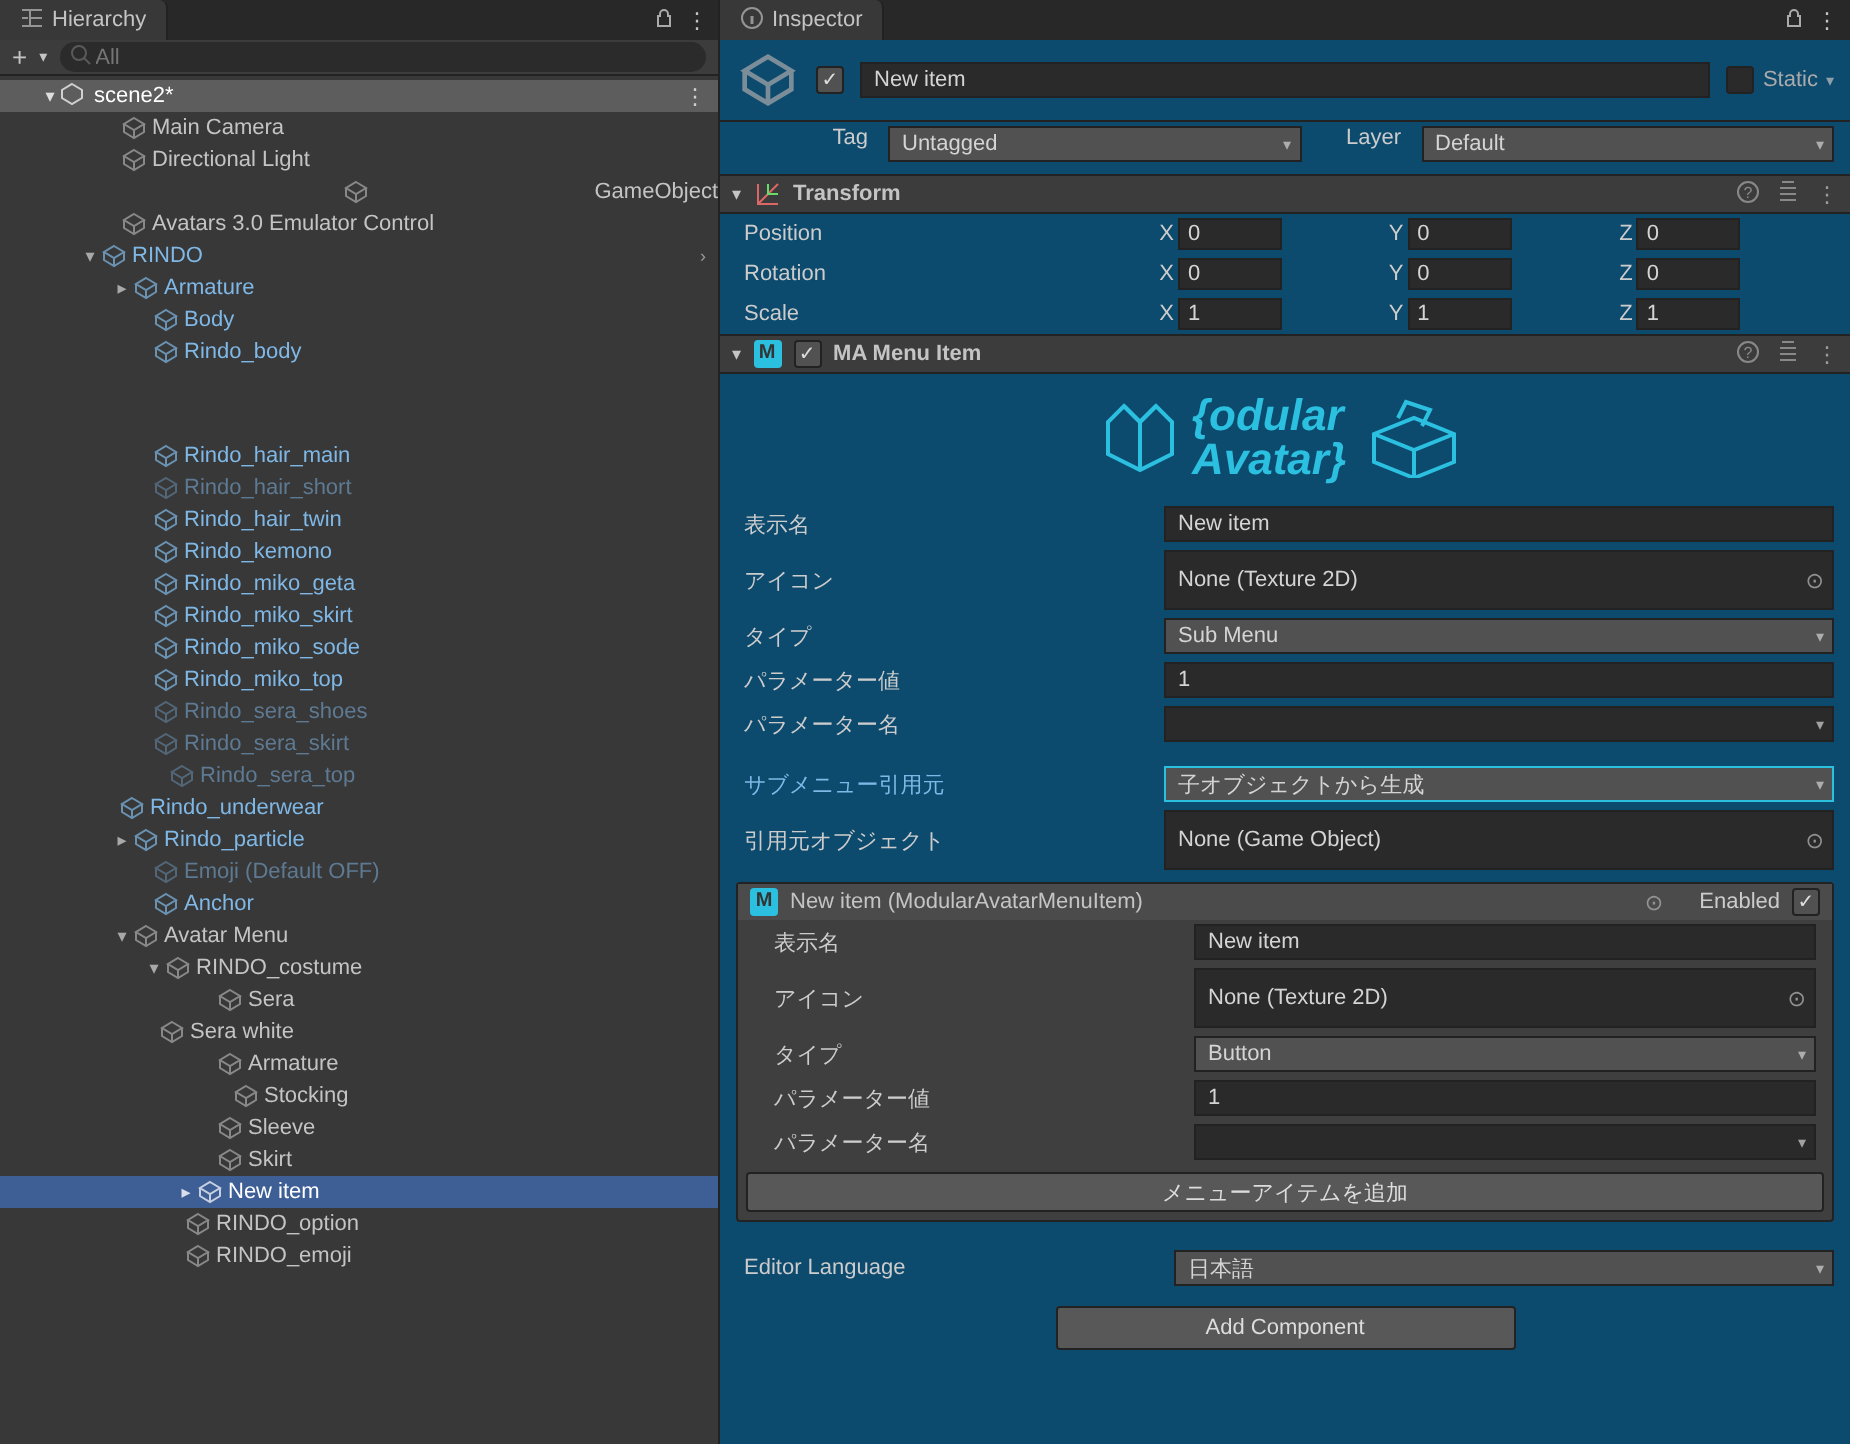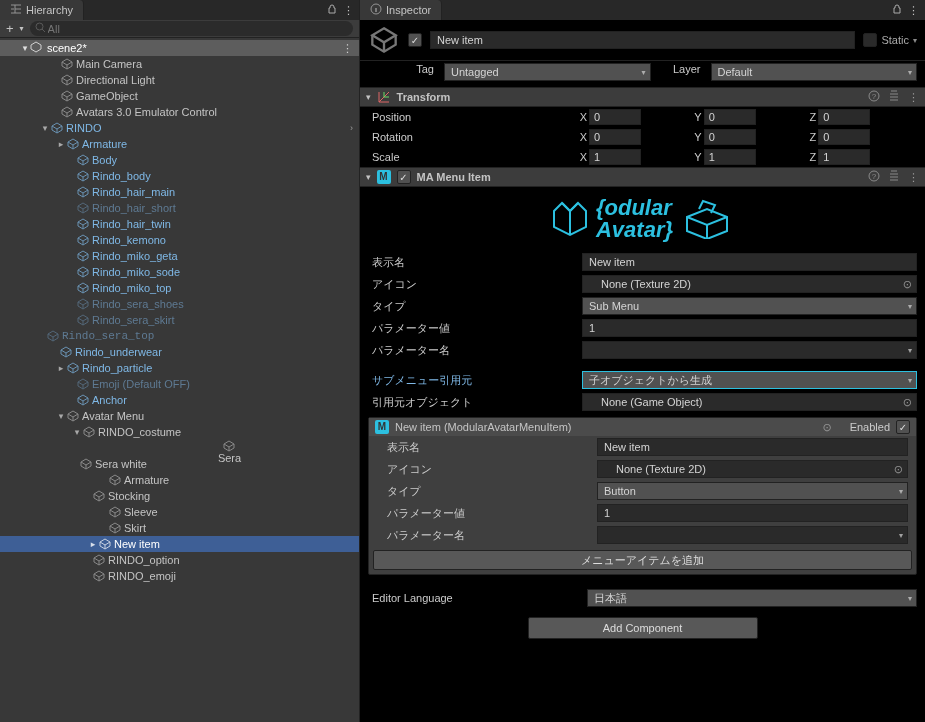--- a/index.html
+++ b/index.html
@@ -15,21 +15,21 @@
   }
   .panel-left {
     width: 360px;
     background: #383838;
     border-right: 1px solid #222;
     display: flex;
     flex-direction: column;
   }
   .panel-right {
     flex: 1;
-    background: #000000;
+    background: #0c4a6e;
     display: flex;
     flex-direction: column;
   }
   .tab-bar {
     height: 20px;
     background: #282828;
     display: flex;
     align-items: stretch;
   }
   .tab {
@@ -195,21 +195,21 @@
     display:flex;align-items:center;padding:2px 8px;gap:4px;
   }
   .field-row .flabel { width:210px;color:#ccc;padding-left:4px; }
   .field-row .flabel.blue { color:#7fb8e6; }
   .field-row .finput {
     flex:1;background:#2a2a2a;border:1px solid #222;color:#d4d4d4;
     padding:2px 6px;height:18px;font-size:11px;
   }
   .obj-field {
     flex:1;background:#2a2a2a;border:1px solid #222;color:#d4d4d4;
-    padding:2px 18px;height:18px;position:relative;display:flex;align-items:center;
+    padding:2px 6px;height:30px;position:relative;display:flex;align-items:center;
   }
   .obj-field .circ { position:absolute;right:4px;opacity:0.6;font-size:11px; }
 
   .section-box {
     margin:4px 8px;border:1px solid #222;background:#3f3f3f;border-radius:2px;
   }
   .section-box .sb-head {
     background:#4b4b4b;height:18px;display:flex;align-items:center;padding:0 6px;gap:6px;
   }
   .section-box .sb-head .sb-title { flex:1;color:#c4c4c4; }
@@ -294,21 +294,21 @@
     <div class="row" style="padding-left:50px;">
         <span class="arrow"></span>
         <span class="cube">
           <svg width="12" height="12" viewBox="0 0 12 12">
             <polygon points="6,1 11,4 6,7 1,4" fill="none" stroke="#aaa"></polygon>
             <path d="M1 4v4l5 3 5-3V4M6 7v4" stroke="#aaa" fill="none"></path>
           </svg>
         </span>
         <span class="label">Directional Light</span>
       </div>
-    <div class="row" style="padding-left:50px;">
+    <div class="row" style="padding-left:50px;justify-content:space-between;">
         <span class="arrow"></span>
         <span class="cube">
           <svg width="12" height="12" viewBox="0 0 12 12">
             <polygon points="6,1 11,4 6,7 1,4" fill="none" stroke="#aaa"></polygon>
             <path d="M1 4v4l5 3 5-3V4M6 7v4" stroke="#aaa" fill="none"></path>
           </svg>
         </span>
         <span class="label">GameObject</span>
       </div>
     <div class="row" style="padding-left:50px;">
@@ -355,21 +355,21 @@
     <div class="row" style="padding-left:66px;">
         <span class="arrow"></span>
         <span class="cube">
           <svg width="12" height="12" viewBox="0 0 12 12">
             <polygon points="6,1 11,4 6,7 1,4" fill="none" stroke="#7fb8e6"></polygon>
             <path d="M1 4v4l5 3 5-3V4M6 7v4" stroke="#7fb8e6" fill="none"></path>
           </svg>
         </span>
         <span class="label blue">Rindo_body</span>
       </div>
-    <div class="row" style="padding-left:66px;">
+    <div class="row" style="padding-left:66px;margin-top:36px;">
         <span class="arrow"></span>
         <span class="cube">
           <svg width="12" height="12" viewBox="0 0 12 12">
             <polygon points="6,1 11,4 6,7 1,4" fill="none" stroke="#7fb8e6"></polygon>
             <path d="M1 4v4l5 3 5-3V4M6 7v4" stroke="#7fb8e6" fill="none"></path>
           </svg>
         </span>
         <span class="label blue">Rindo_hair_main</span>
       </div>
     <div class="row" style="padding-left:66px;">
@@ -413,20 +413,30 @@
         <span class="label blue">Rindo_miko_geta</span>
       </div>
     <div class="row" style="padding-left:66px;">
         <span class="arrow"></span>
         <span class="cube">
           <svg width="12" height="12" viewBox="0 0 12 12">
             <polygon points="6,1 11,4 6,7 1,4" fill="none" stroke="#7fb8e6"></polygon>
             <path d="M1 4v4l5 3 5-3V4M6 7v4" stroke="#7fb8e6" fill="none"></path>
           </svg>
         </span>
+        <span class="label blue">Rindo_miko_skirt</span>
+      </div>
+    <div class="row" style="padding-left:66px;">
+        <span class="arrow"></span>
+        <span class="cube">
+          <svg width="12" height="12" viewBox="0 0 12 12">
+            <polygon points="6,1 11,4 6,7 1,4" fill="none" stroke="#7fb8e6"></polygon>
+            <path d="M1 4v4l5 3 5-3V4M6 7v4" stroke="#7fb8e6" fill="none"></path>
+          </svg>
+        </span>
         <span class="label blue">Rindo_miko_sode</span>
       </div>
     <div class="row" style="padding-left:66px;">
         <span class="arrow"></span>
         <span class="cube">
           <svg width="12" height="12" viewBox="0 0 12 12">
             <polygon points="6,1 11,4 6,7 1,4" fill="none" stroke="#7fb8e6"></polygon>
             <path d="M1 4v4l5 3 5-3V4M6 7v4" stroke="#7fb8e6" fill="none"></path>
           </svg>
         </span>
@@ -445,21 +455,21 @@
     <div class="row" style="padding-left:66px;">
         <span class="arrow"></span>
         <span class="cube">
           <svg width="12" height="12" viewBox="0 0 12 12">
             <polygon points="6,1 11,4 6,7 1,4" fill="none" stroke="#5e7a93"></polygon>
             <path d="M1 4v4l5 3 5-3V4M6 7v4" stroke="#5e7a93" fill="none"></path>
           </svg>
         </span>
         <span class="label blue dim">Rindo_sera_skirt</span>
       </div>
-    <div class="row" style="padding-left:36px;font-family:Liberation Mono, monospace;">
+    <div class="row" style="padding-left:74px;">
         <span class="arrow"></span>
         <span class="cube">
           <svg width="12" height="12" viewBox="0 0 12 12">
             <polygon points="6,1 11,4 6,7 1,4" fill="none" stroke="#5e7a93"></polygon>
             <path d="M1 4v4l5 3 5-3V4M6 7v4" stroke="#5e7a93" fill="none"></path>
           </svg>
         </span>
         <span class="label blue dim">Rindo_sera_top</span>
       </div>
     <div class="row" style="padding-left:49px;">
@@ -515,21 +525,21 @@
     <div class="row" style="padding-left:72px;">
         <span class="arrow">▾</span>
         <span class="cube">
           <svg width="12" height="12" viewBox="0 0 12 12">
             <polygon points="6,1 11,4 6,7 1,4" fill="none" stroke="#aaa"></polygon>
             <path d="M1 4v4l5 3 5-3V4M6 7v4" stroke="#aaa" fill="none"></path>
           </svg>
         </span>
         <span class="label">RINDO_costume</span>
       </div>
-    <div class="row" style="padding-left:98px;flex-direction:column;">
+    <div class="row" style="padding-left:98px;">
         <span class="arrow"></span>
         <span class="cube">
           <svg width="12" height="12" viewBox="0 0 12 12">
             <polygon points="6,1 11,4 6,7 1,4" fill="none" stroke="#aaa"></polygon>
             <path d="M1 4v4l5 3 5-3V4M6 7v4" stroke="#aaa" fill="none"></path>
           </svg>
         </span>
         <span class="label">Sera</span>
       </div>
     <div class="row" style="padding-left:69px;">
@@ -545,21 +555,21 @@
     <div class="row" style="padding-left:98px;">
         <span class="arrow"></span>
         <span class="cube">
           <svg width="12" height="12" viewBox="0 0 12 12">
             <polygon points="6,1 11,4 6,7 1,4" fill="none" stroke="#aaa"></polygon>
             <path d="M1 4v4l5 3 5-3V4M6 7v4" stroke="#aaa" fill="none"></path>
           </svg>
         </span>
         <span class="label">Armature</span>
       </div>
-    <div class="row" style="padding-left:82px;">
+    <div class="row" style="padding-left:106px;">
         <span class="arrow"></span>
         <span class="cube">
           <svg width="12" height="12" viewBox="0 0 12 12">
             <polygon points="6,1 11,4 6,7 1,4" fill="none" stroke="#aaa"></polygon>
             <path d="M1 4v4l5 3 5-3V4M6 7v4" stroke="#aaa" fill="none"></path>
           </svg>
         </span>
         <span class="label">Stocking</span>
       </div>
     <div class="row" style="padding-left:98px;">

